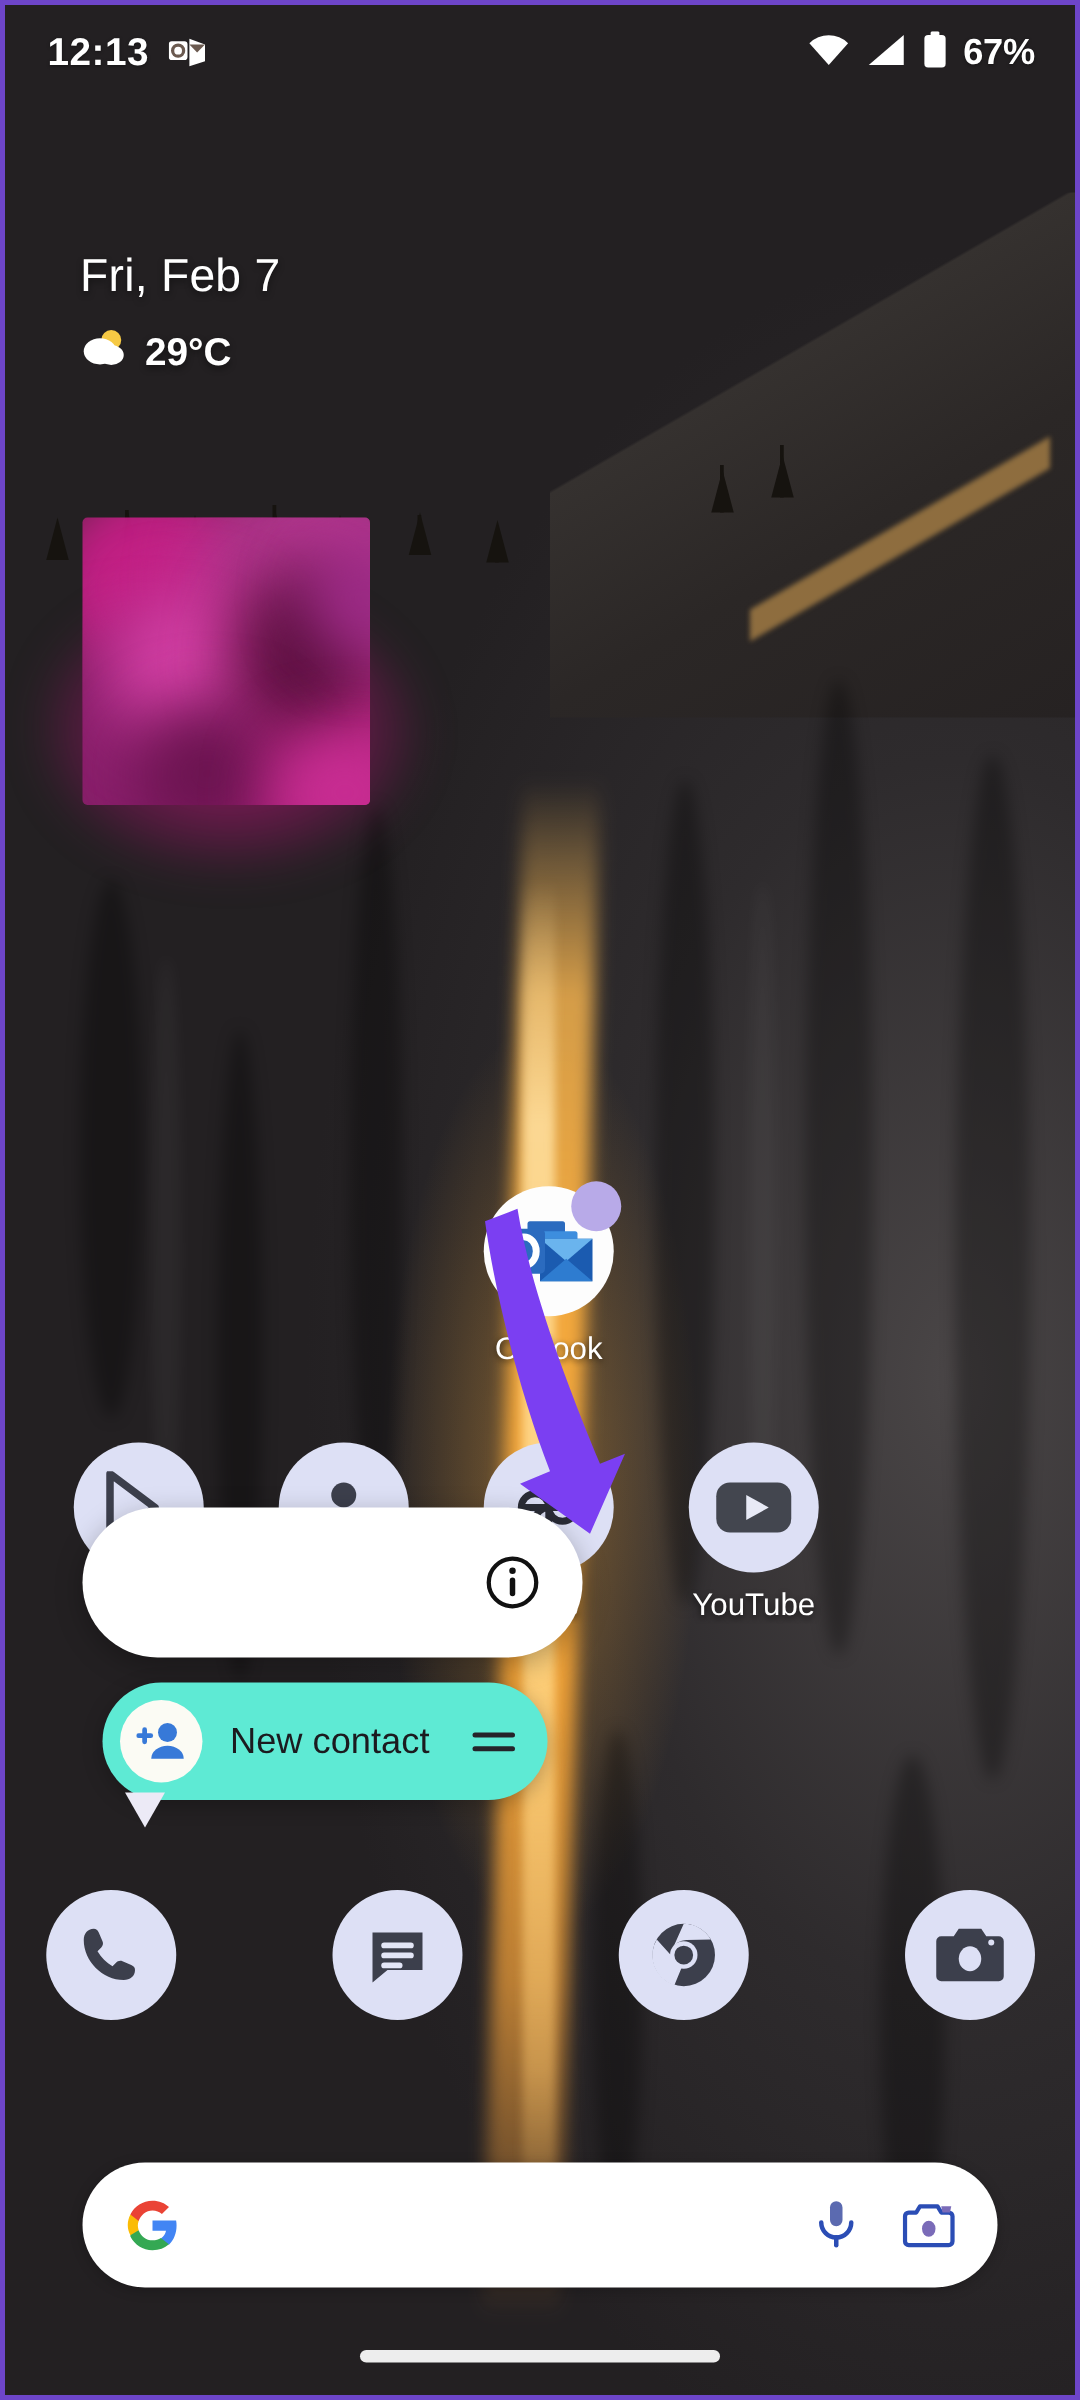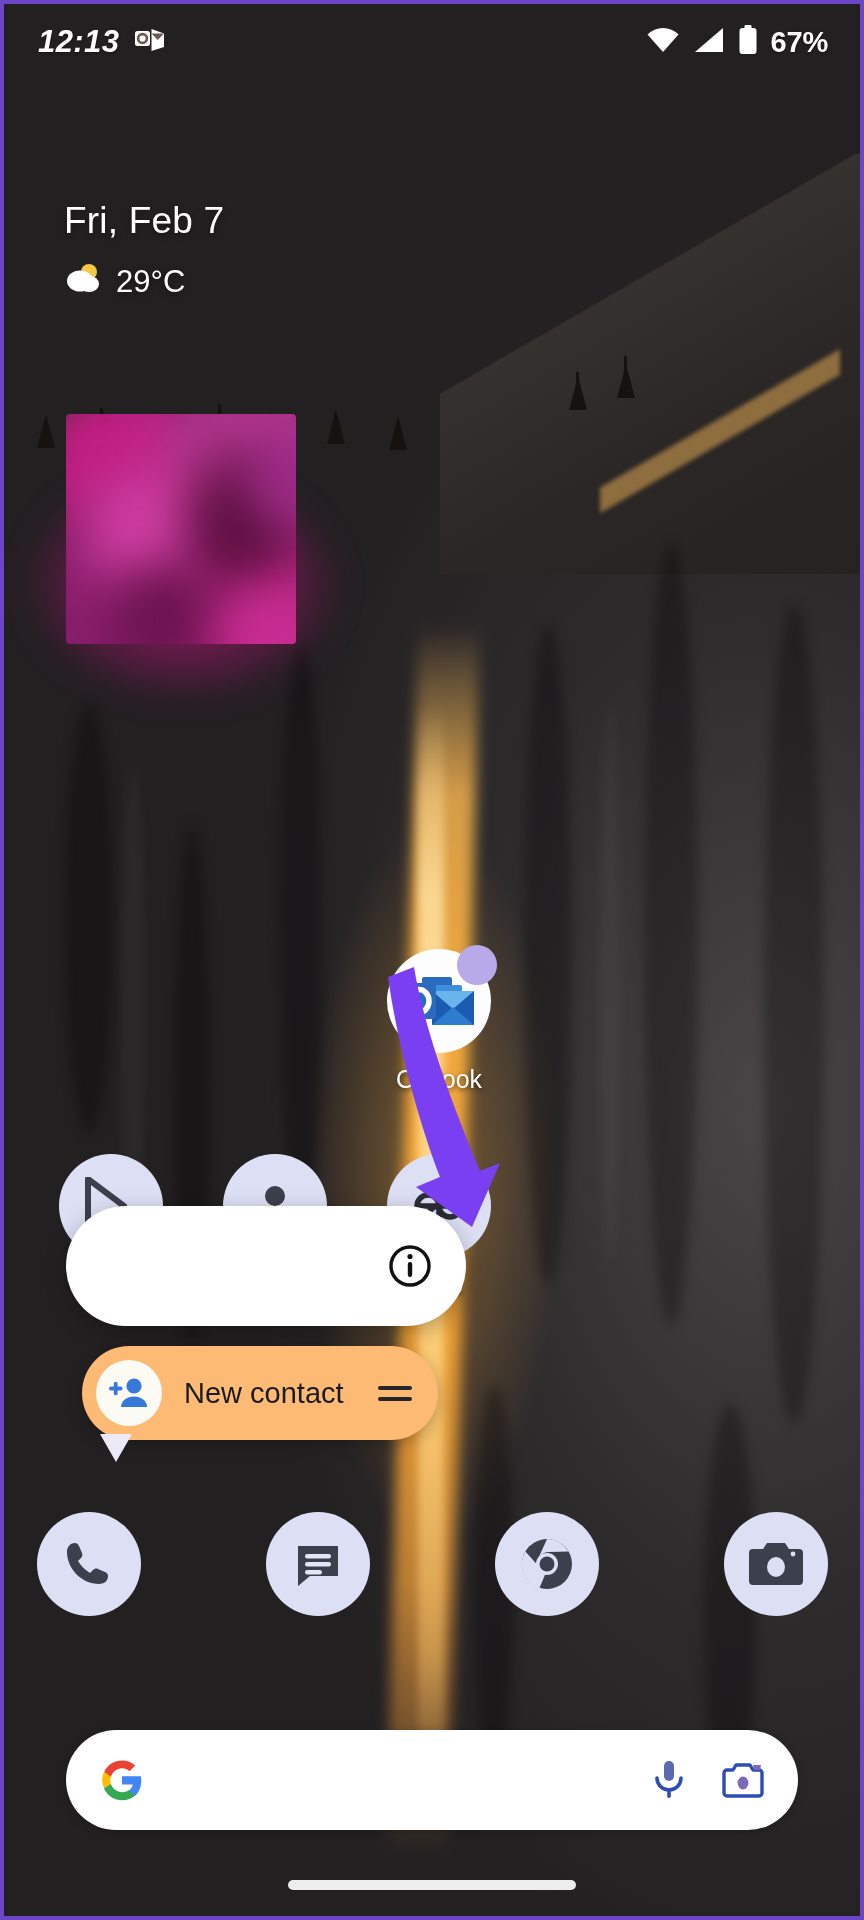--- a/index.html
+++ b/index.html
@@ -72,36 +72,36 @@
     width:0;height:0; border-left:9px solid transparent; border-right:9px solid transparent;
     border-bottom:34px solid #16130f;
   }
 
   
   #status-bar{
     position:absolute; top:0; left:0; right:0; height:76px;
     display:flex; align-items:center; justify-content:space-between;
     padding:0 32px 0 34px; color:#fff; z-index:40;
   }
-  #status-left{ display:flex; align-items:center; gap:16px;font-style:italic; }
+  #status-left{ display:flex; align-items:flex-end; gap:16px; }
   #clock{ font-size:31px; font-weight:700; letter-spacing:.4px; text-shadow:0 1px 3px rgba(0,0,0,.45); }
   #status-right{ display:flex; align-items:center; gap:13px; }
   #battery-pct{ font-size:29px; font-weight:700; letter-spacing:-.2px; text-shadow:0 1px 3px rgba(0,0,0,.45); }
 
   
   #glance{
     position:absolute; left:60px; top:196px; z-index:30; color:#fff;
   }
   #glance-date{
     font-size:37px; font-weight:400; letter-spacing:.2px;
     text-shadow:0 2px 6px rgba(0,0,0,.45);
   }
   #glance-weather{
     margin-top:20px; display:flex; align-items:center; gap:12px;
-    font-size:31px; font-weight:400; text-shadow:0 2px 6px rgba(0,0,0,.45);
+    font-size:31px; font-weight:700; text-shadow:0 2px 6px rgba(0,0,0,.45);
   }
 
   
   #photo-widget{
     position:absolute; left:62px; top:410px; width:230px; height:230px;
     z-index:25; border-radius:4px; overflow:hidden;
   }
   #photo-widget .blob{ position:absolute; border-radius:50%; filter:blur(26px); }
 
   
@@ -152,21 +152,21 @@
     background:#ffffff; border-radius:60px; z-index:33;
     display:flex; align-items:center; justify-content:flex-end;
     padding-right:32px;
     box-shadow:0 6px 22px rgba(0,0,0,.28);
   }
   #info-icon-btn{ width:48px; height:48px; display:flex; align-items:center; justify-content:center; }
 
   
   #shortcut-row{
     position:absolute; left:78px; top:1342px; width:356px; height:94px;
-    background:#fdba74; border-radius:47px; z-index:34;
+    background:#5eead4; border-radius:47px; z-index:34;
     display:flex; align-items:center; padding:0 26px 0 14px;
     box-shadow:0 4px 16px rgba(0,0,0,.25);
   }
   #shortcut-icon-wrap{
     width:66px; height:66px; border-radius:50%; background:#fbfbf4;
     display:flex; align-items:center; justify-content:center; flex:0 0 auto;
   }
   #shortcut-label{
     margin-left:22px; font-size:29px; color:#1b1b1f; font-weight:400; flex:1;
   }
@@ -321,20 +321,29 @@
             <path d="M29 29 L29 7 a11 11 0 0 1 0 22 z"></path>
             <path d="M29 29 L51 29 a11 11 0 0 1 -22 0 z"></path>
             <path d="M29 29 L29 51 a11 11 0 0 1 0 -22 z"></path>
             <path d="M29 29 L7 29 a11 11 0 0 1 22 0 z"></path>
           </g>
         </svg>
       </div>
       <div class="app-label">otos</div>
     </div>
 
+    <div class="app-cell" style="left:514px; top:1150px;">
+      <div class="app-icon icon-lav">
+        <svg width="64" height="48" viewBox="0 0 64 48">
+          <rect x="2" y="4" width="60" height="40" rx="11" fill="#43464f"></rect>
+          <path d="M26 14 L44 24 L26 34 Z" fill="#e8eaf6"></path>
+        </svg>
+      </div>
+      <div class="app-label">YouTube</div>
+    </div>
   </div>
 
   <div id="dock">
     <div class="app-icon icon-lav">
       <svg width="52" height="52" viewBox="0 0 52 52">
         <path d="M12 5 c-5 0-8 4-8 9 0 17 15 32 32 32 5 0 9-3 9-8 0-2-1-3-3-4l-7-3c-2-1-4 0-5 1l-3 3c-5-3-9-7-12-12l3-3c1-1 2-3 1-5l-3-7c-1-2-2-3-4-3z" fill="#3c3f4c"></path>
       </svg>
     </div>
     <div class="app-icon icon-lav">
       <svg width="52" height="52" viewBox="0 0 52 52">

